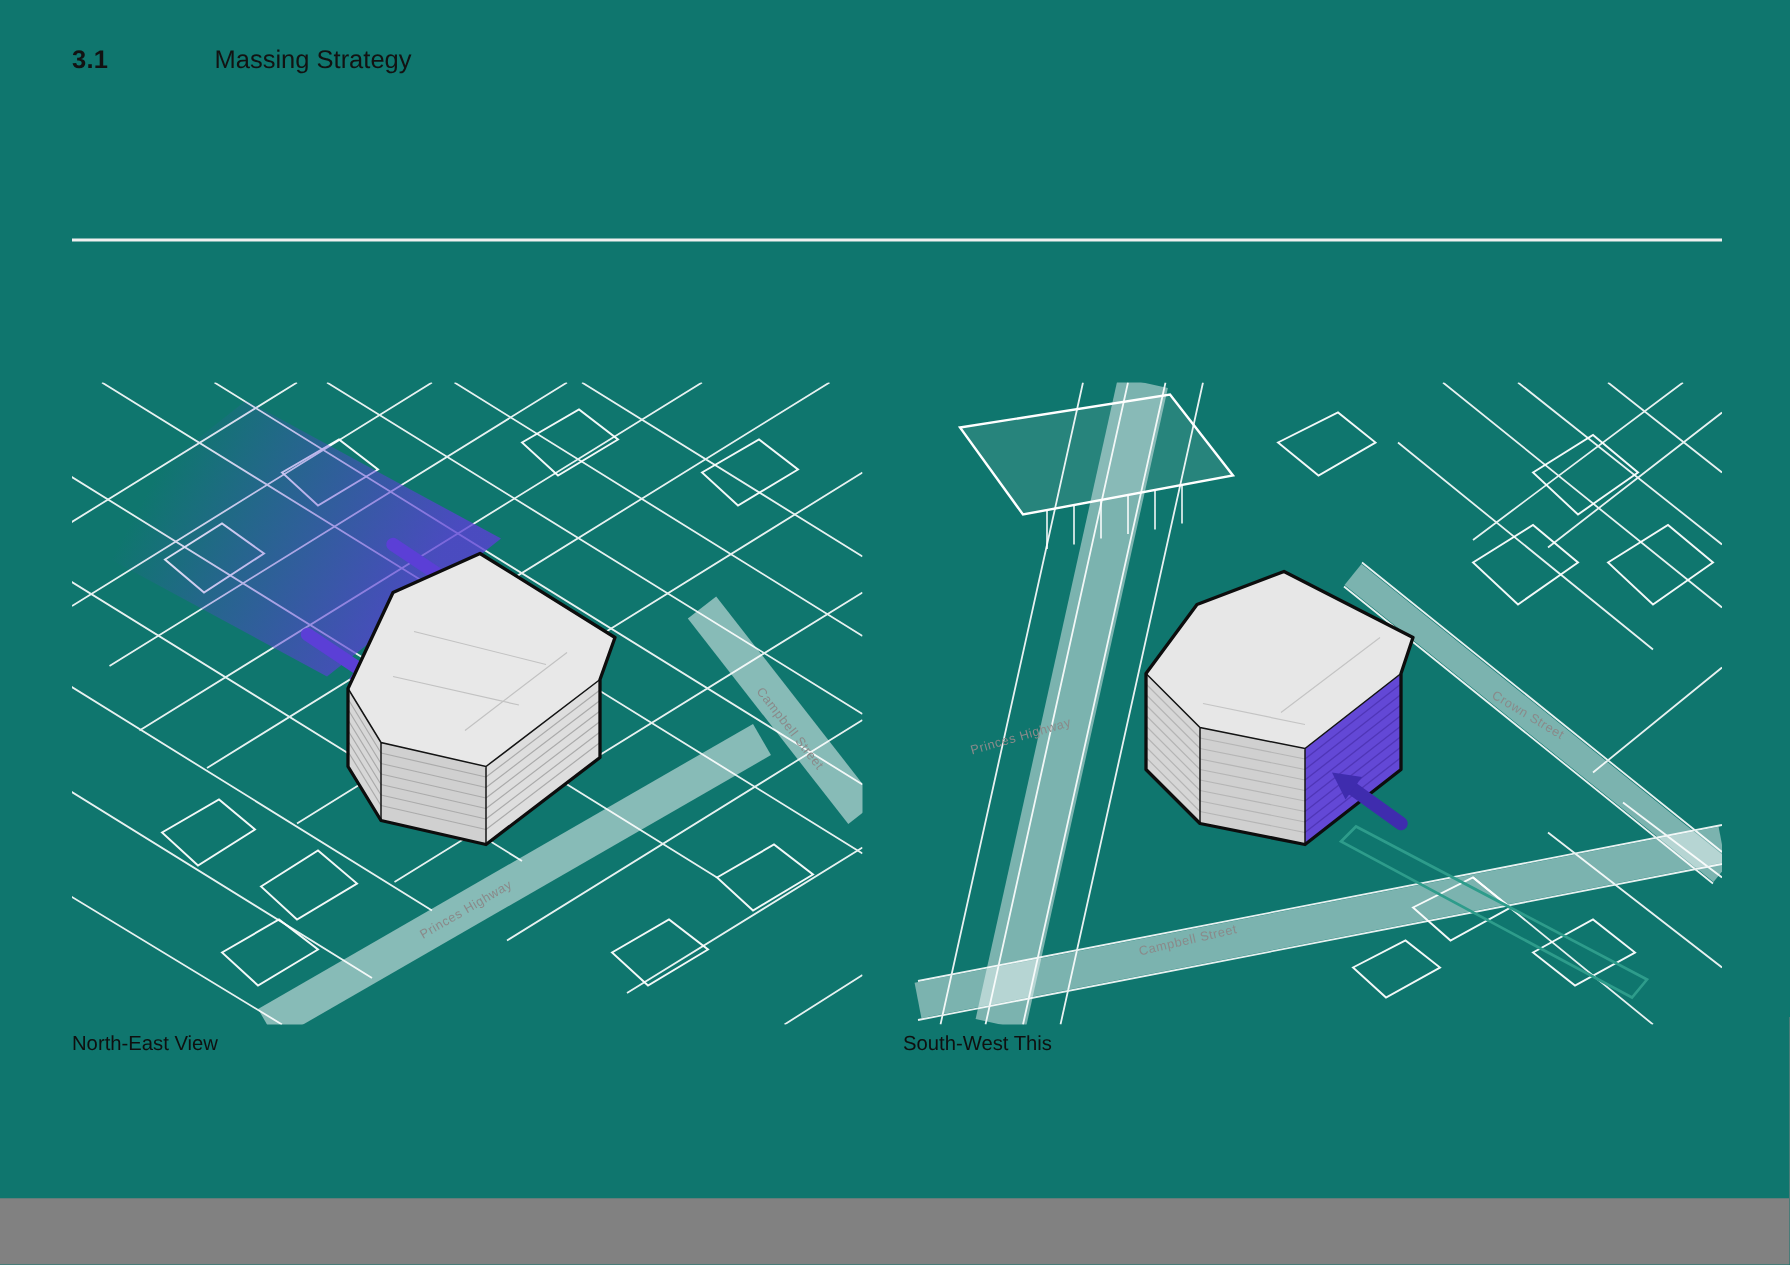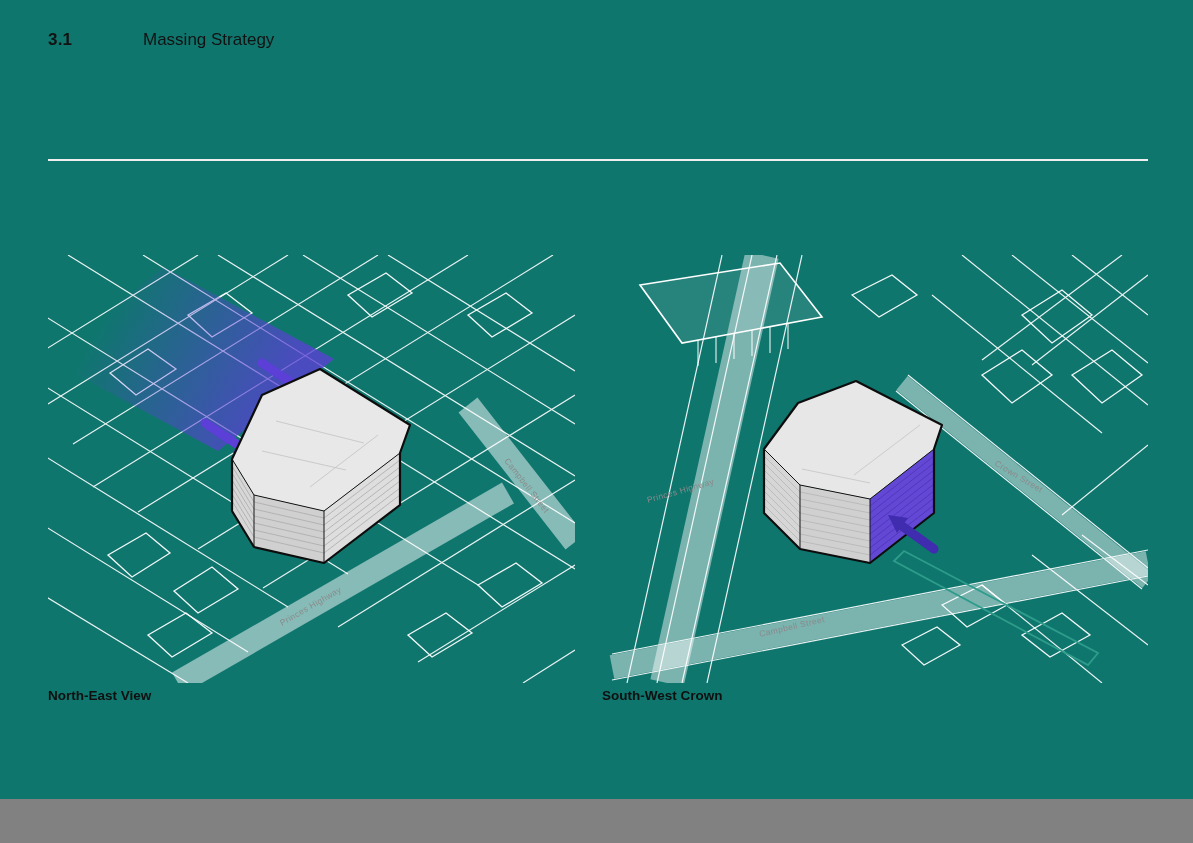--- a/index.html
+++ b/index.html
@@ -7,21 +7,21 @@
   .page{position:relative;width:1193px;height:799px;background:#0f766e;overflow:hidden}
   .sec-num{position:absolute;left:48px;top:30px;font-size:17px;font-weight:700;color:#121212;letter-spacing:.2px}
   .title{position:absolute;left:143px;top:30px;font-size:17px;font-weight:400;color:#121212}
   .subtitle{position:absolute;left:143px;top:55px;font-size:17px;font-weight:700;color:#c7c7c7}
   .desc{position:absolute;left:602px;top:32px;width:532px;font-size:13.2px;line-height:1.45;color:#161616}
   .rule{position:absolute;left:48px;top:159px;width:1100px;height:2px;background:#efefef}
   .panel{position:absolute;top:255px;height:428px}
   .panel.pl{left:48px;width:527px}
   .panel.pr{left:602px;width:546px}
   .panel svg{display:block;width:100%;height:100%}
-  .view-label{position:absolute;top:688px;font-size:13.5px;font-weight:700;color:#0f0f0f}
+  .view-label{position:absolute;top:688px;font-size:13.5px;font-weight:400;color:#0f0f0f}
   .view-label.vl{left:48px}
   .view-label.vr{left:602px}
   .f-page{position:absolute;left:48px;top:802px;font-size:10.5px;font-weight:700;color:#1d1d1d}
   .f-ref{position:absolute;left:143px;top:802px;font-size:10.5px;font-weight:700;color:#1d1d1d}
   .f-brand{position:absolute;right:45px;top:799px;font-size:15px;font-weight:400;color:#0c0c0c}
   svg text{font-family:"Liberation Sans",sans-serif}
   .street-label{font-size:8.5px;fill:#8a8a8a;letter-spacing:.4px}
 </style>
 </head>
 <body>
@@ -164,18 +164,18 @@
 
       <g>
         <text class="street-label" transform="translate(46,248) rotate(-16)">Princes Highway</text>
         <text class="street-label" transform="translate(158,382) rotate(-13)">Campbell Street</text>
         <text class="street-label" transform="translate(392,210) rotate(31)">Crown Street</text>
       </g>
     </svg>
   </div>
 
   <div class="view-label vl">North-East View</div>
-  <div class="view-label vr">South-West Crown</div>
+  <div class="view-label vr">South-West This</div>
 
   <div class="f-page">36</div>
   <div class="f-brand">Studio SC</div>
 
 </div>
 
 </body></html>

